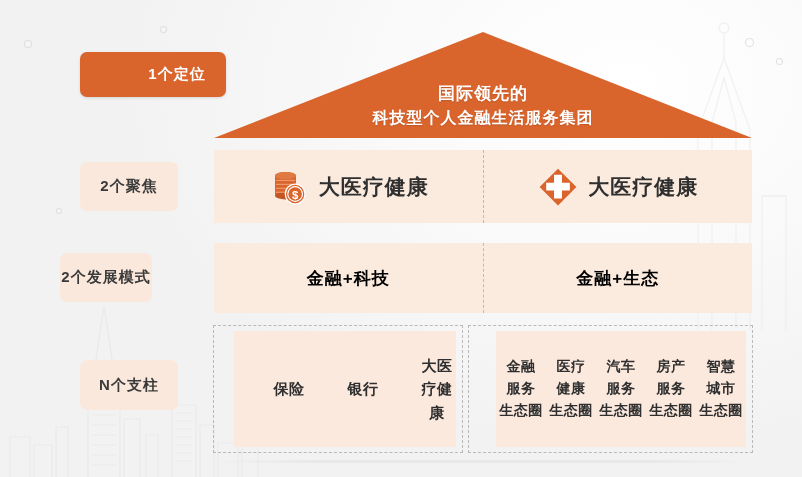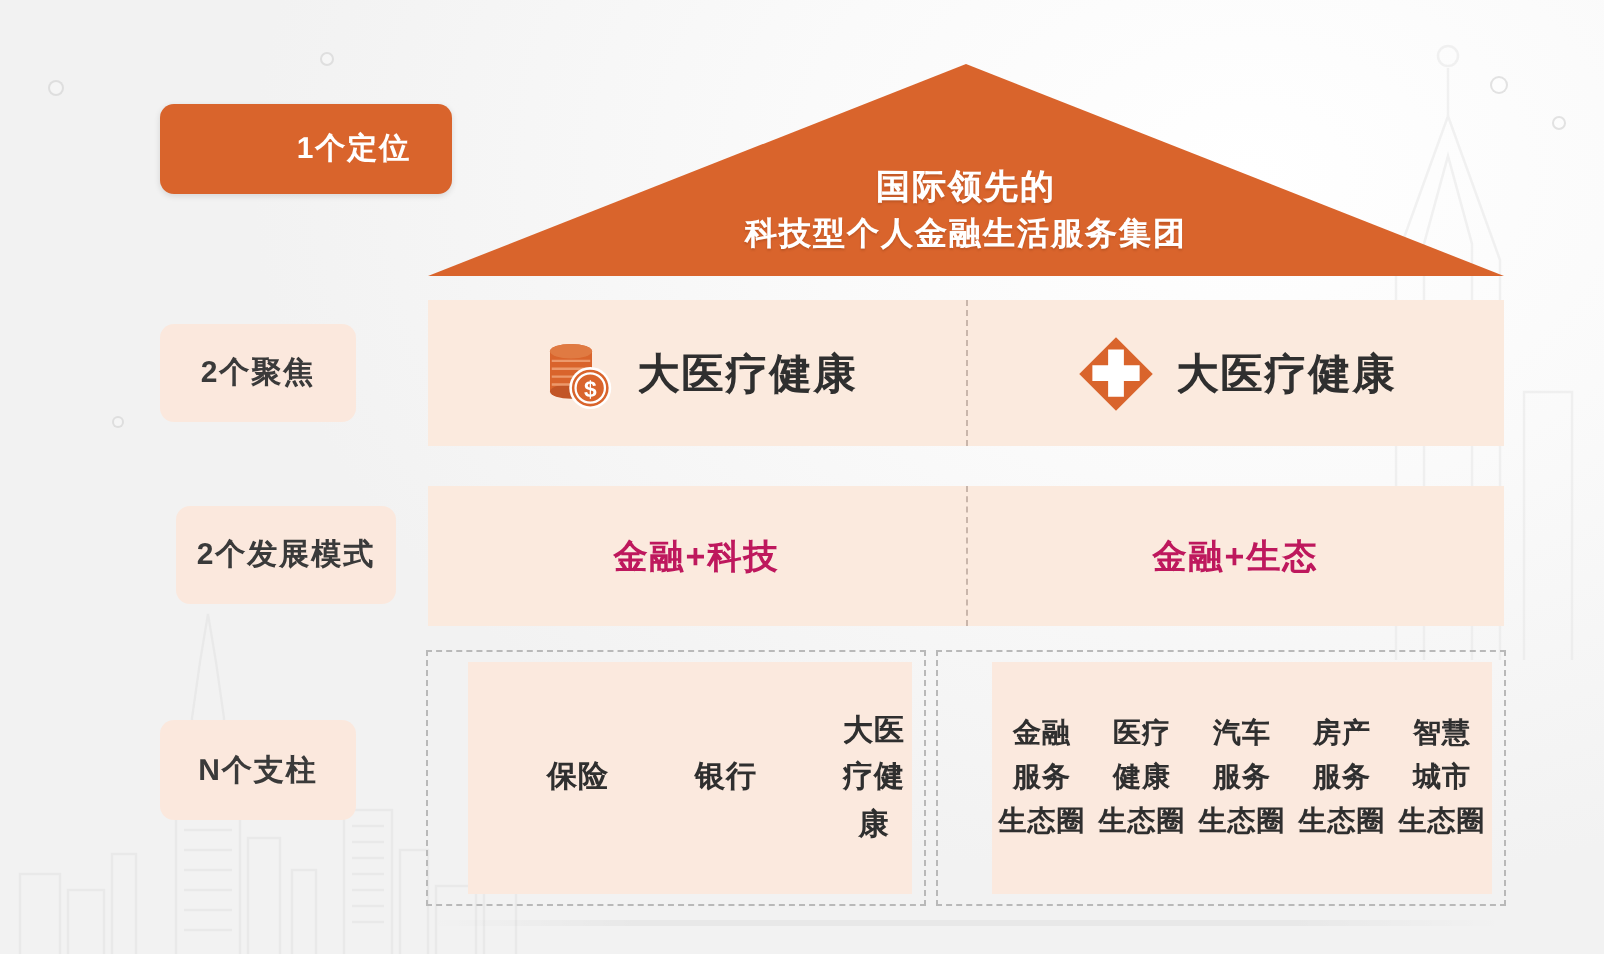--- a/index.html
+++ b/index.html
@@ -65,21 +65,21 @@
     background: #d9642c;
     color: #ffffff;
     box-shadow: 0 1px 3px rgba(0,0,0,0.12);
   }
   .label-chip.soft {
     background: #fbe8dd;
     color: #3a3a3a;
   }
   #label-0 { left: 80px;  top: 52px;  width: 98px; height: 45px; padding-left: 48px; }
   #label-1 { left: 80px;  top: 162px; width: 98px; height: 49px; }
-  #label-2 { left: 88px;  top: 253px; width: 110px; height: 49px; }
+  #label-2 { left: 60px;  top: 253px; width: 92px; height: 49px; }
   #label-3 { left: 80px;  top: 360px; width: 98px; height: 50px; }
 
   
   #roof {
     position: absolute;
     left: 214px;
     top: 32px;
     width: 538px;
     height: 106px;
   }
@@ -134,21 +134,21 @@
   }
   .focus-label {
     font-size: 21px;
     font-weight: bold;
     color: #2f2f2f;
     letter-spacing: 1px;
   }
   .mode-label {
     font-size: 17px;
     font-weight: bold;
-    color: #be185d;
+    color: #000000;
     letter-spacing: 1px;
   }
 
   
   .icon-wrap {
     width: 42px;
     height: 42px;
     display: block;
   }
 

